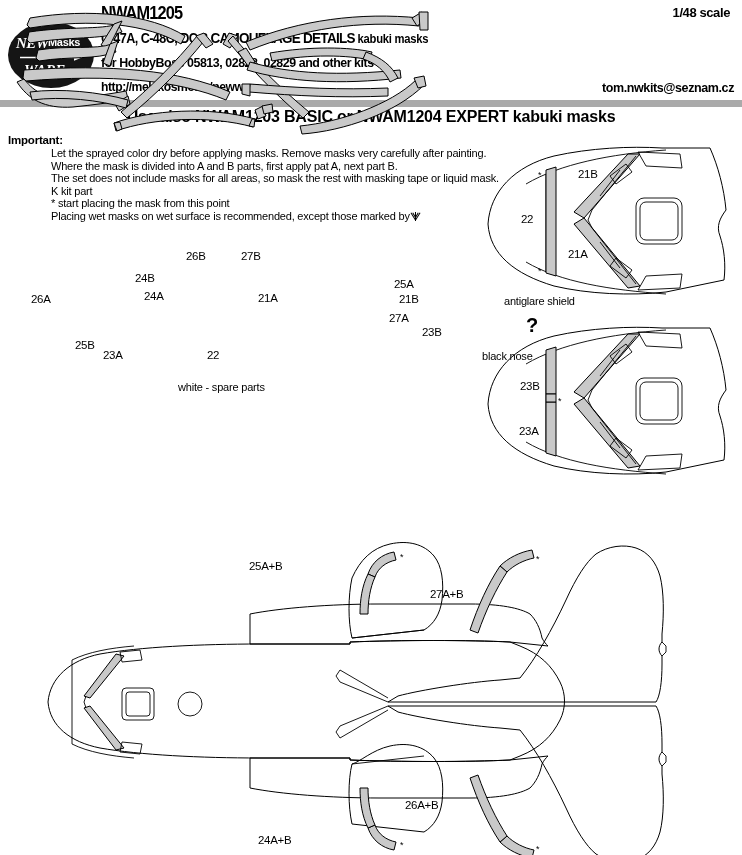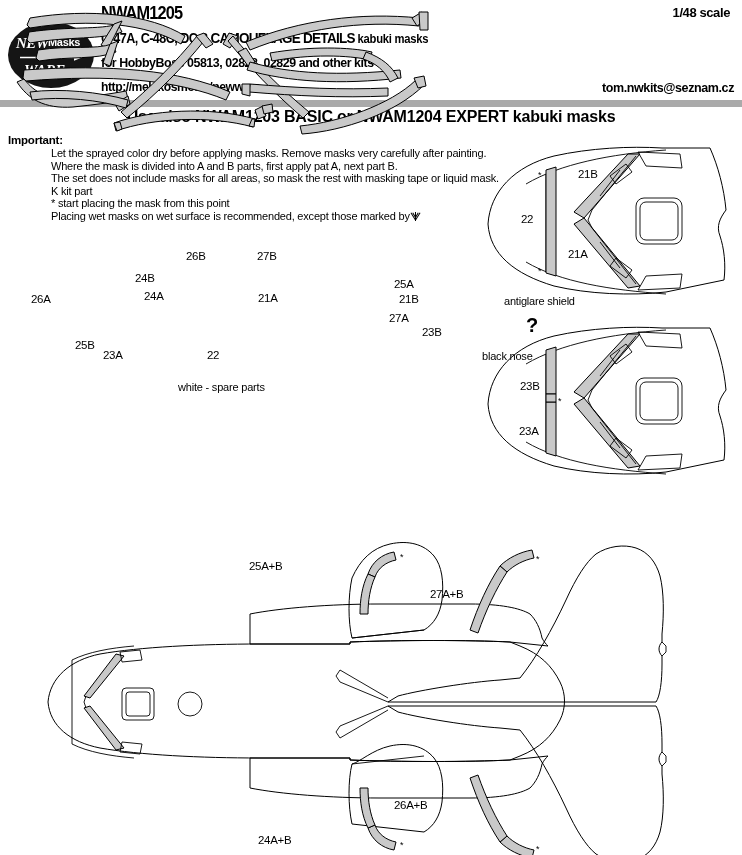--- a/index.html
+++ b/index.html
@@ -304,21 +304,21 @@
       <path d="M255 110 L263 106 L266 116 L258 119 Z"></path>
       <path d="M262 106 L272 104 L273 112 L264 114 Z"></path>
     </g>
   </svg>
 
   
 </div>
 
 <div>
   <span class="lbl" style="left: 186px; top: 250px; position: absolute;">26B</span>
-  <span class="lbl" style="left: 257px; top: 250px; position: absolute; text-align: center;">27B</span>
+  <span class="lbl" style="left: 241px; top: 250px; position: absolute; text-align: center;">27B</span>
   <span class="lbl" style="left: 135px; top: 272px; position: absolute;">24B</span>
   <span class="lbl" style="left: 144px; top: 290px; position: absolute;">24A</span>
   <span class="lbl" style="left: 31px; top: 293px; position: absolute;">26A</span>
   <span class="lbl" style="left: 258px; top: 292px; position: absolute;">21A</span>
   <span class="lbl" style="left: 394px; top: 278px; position: absolute;">25A</span>
   <span class="lbl" style="left: 399px; top: 293px; position: absolute;">21B</span>
   <span class="lbl" style="left: 389px; top: 312px; position: absolute;">27A</span>
   <span class="lbl" style="left: 422px; top: 326px; position: absolute;">23B</span>
   <span class="lbl" style="left: 75px; top: 339px; position: absolute;">25B</span>
   <span class="lbl" style="left: 103px; top: 349px; position: absolute;">23A</span>
@@ -441,15 +441,15 @@
 
     <path class="outline-thin" d="M388 172 L340 152 L336 146 L340 140 L388 168"></path>
     <path class="outline-thin" d="M388 176 L340 196 L336 202 L340 208 L388 180"></path>
     <path class="outline-thin" d="M662 112 L666 116 L666 122 L662 126"></path>
     <path class="outline-thin" d="M662 222 L666 226 L666 232 L662 236"></path>
   </svg>
 </div>
 <div>
   <span class="lbl" style="left: 249px; top: 560px; position: absolute;">25A+B</span>
   <span class="lbl" style="left: 411px; top: 588px; position: absolute; margin-left: 19px;">27A+B</span>
-  <span class="lbl" style="left: 394px; top: 799px; position: absolute;">26A+B</span>
+  <span class="lbl" style="left: 405px; top: 799px; position: absolute;">26A+B</span>
   <span class="lbl" style="left: 258px; top: 834px; position: absolute;">24A+B</span>
 </div>
 
 </body></html>

